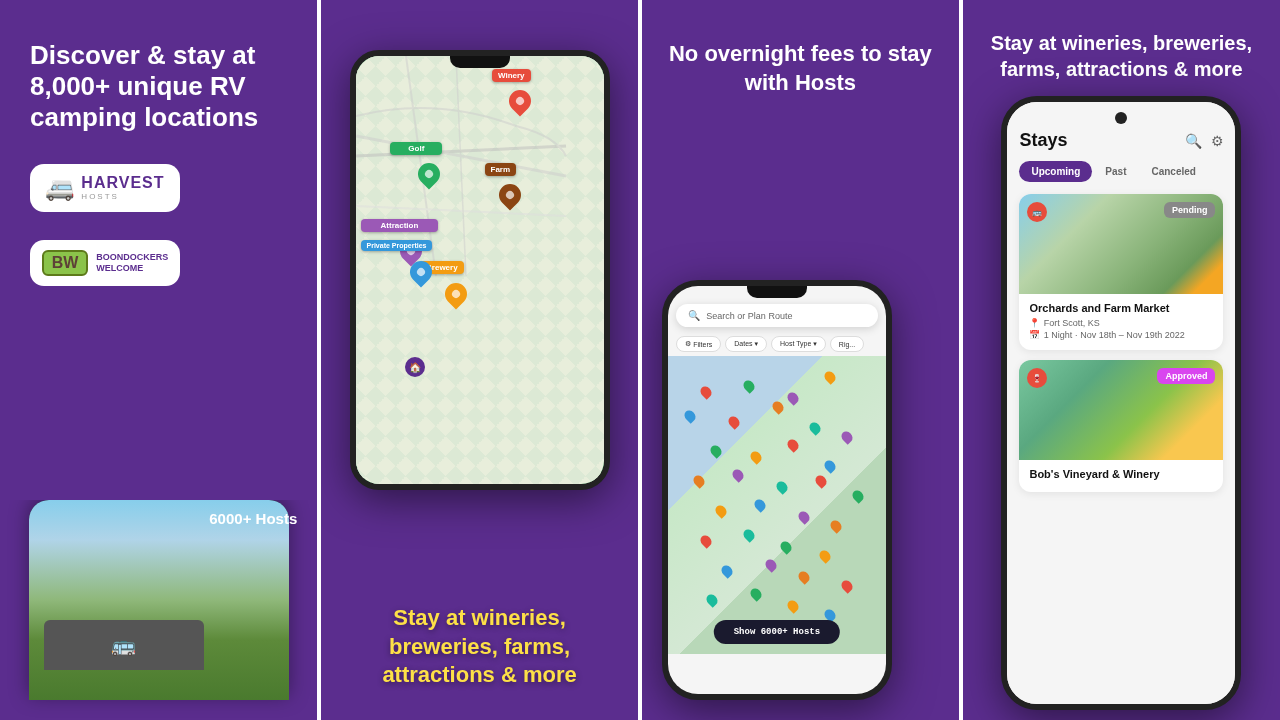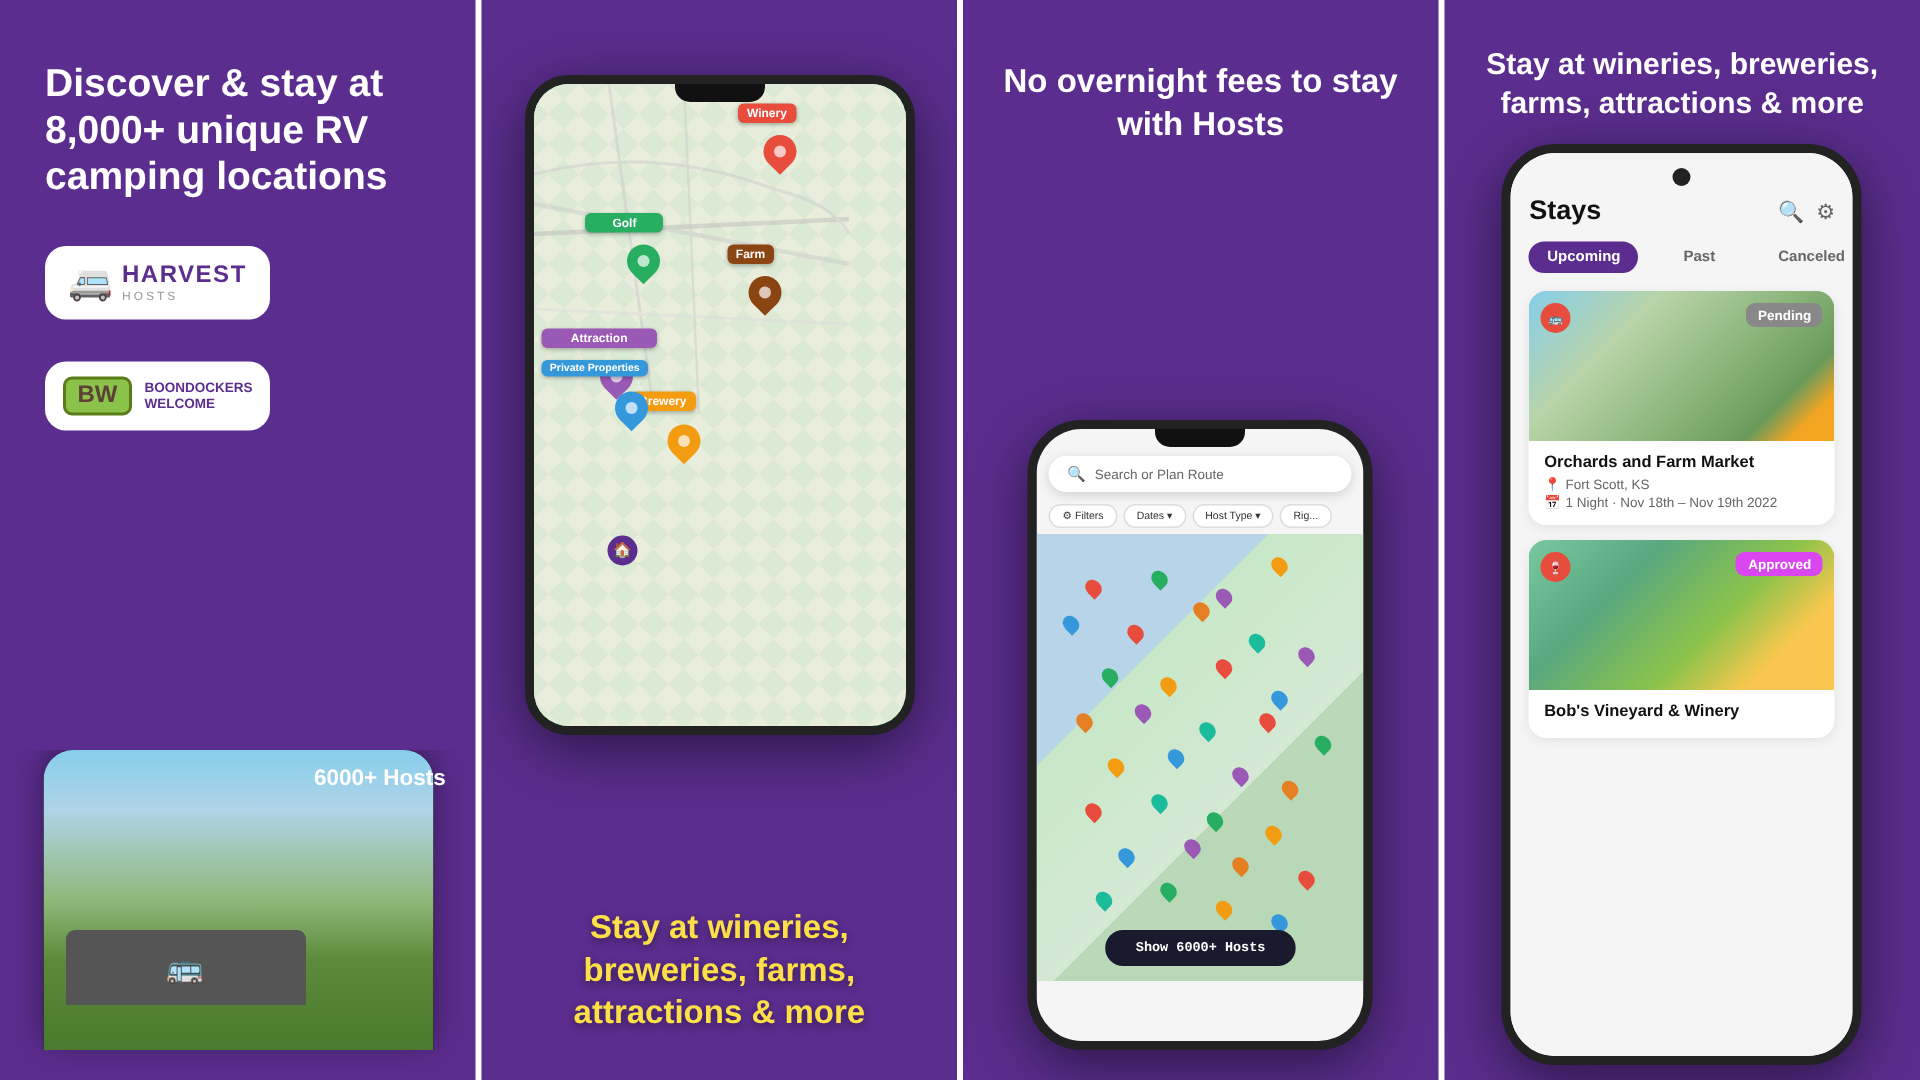--- a/index.html
+++ b/index.html
@@ -1,21 +1,21 @@
 <!DOCTYPE html>
 <html><head>
   <meta charset="utf-8">
   <style>
     * { margin: 0; padding: 0; box-sizing: border-box; }
     body { width: 1280px; height: 720px; overflow: hidden; display: flex; font-family: -apple-system, BlinkMacSystemFont, 'Segoe UI', sans-serif; background: #fff; }
 
     .panel { position: relative; overflow: hidden; }
     .panel-1 { width: 320px; background: #5b2d8e; display: flex; flex-direction: column; padding: 40px 30px 20px 30px; }
     .panel-2 { width: 320px; background: #5b2d8e; position: relative; overflow: hidden; }
-    .panel-3 { width: 320px; background: #5b2d8e; display: flex; flex-direction: column; align-items: center; justify-content: space-between; padding: 40px 20px 20px; }
+    .panel-3 { width: 320px; background: #5b2d8e; display: flex; flex-direction: column; justify-content: space-between; padding: 40px 20px 20px; }
     .panel-4 { width: 320px; background: #5b2d8e; display: flex; flex-direction: column; padding: 30px 20px 10px; }
 
     
     .panel-1 h1 { color: #fff; font-size: 26px; font-weight: 800; line-height: 1.2; margin-bottom: 30px; }
     .logo-card { background: #fff; border-radius: 14px; padding: 10px 14px; margin-bottom: 14px; width: 150px; display: flex; align-items: center; justify-content: center; }
     .harvest-logo { display: flex; flex-direction: column; align-items: center; }
     .boondockers-logo { display: flex; flex-direction: column; align-items: center; }
 
     
     .panel2-phone { position: absolute; top: 50px; left: 50%; transform: translateX(-50%); width: 260px; height: 440px; background: #15803d; border-radius: 29px; overflow: hidden; box-shadow: 0 10px 40px rgba(0,0,0,0.5); border: 6px solid #222; }
@@ -56,21 +56,21 @@
     .map-dot { position: absolute; width: 10px; height: 12px; border-radius: 50% 50% 50% 0; transform: rotate(-45deg); }
 
     
     .panel4-heading { color: #fff; font-size: 20px; font-weight: 800; line-height: 1.3; text-align: center; margin-bottom: 14px; }
     .panel4-phone { width: 240px; background: #f0f0f0; border-radius: 36px; overflow: hidden; border: 6px solid #222; box-shadow: 0 10px 40px rgba(0,0,0,0.5); position: relative; flex: 1; align-self: center; }
     .phone4-notch { width: 12px; height: 12px; background: #222; border-radius: 50%; position: absolute; top: 10px; left: 50%; transform: translateX(-50%); z-index: 10; }
     .phone4-content { width: 100%; height: 100%; background: #f5f5f5; padding: 28px 12px 12px; }
     .phone4-header { display: flex; justify-content: space-between; align-items: center; margin-bottom: 10px; }
     .phone4-title { font-size: 18px; font-weight: 800; color: #111; }
     .phone4-icons { display: flex; gap: 8px; color: #666; font-size: 14px; }
-    .tabs-row { display: flex; gap: 18px; margin-bottom: 12px; }
+    .tabs-row { display: flex; gap: 1px; margin-bottom: 12px; }
     .tab { padding: 5px 12px; border-radius: 16px; font-size: 10px; font-weight: 600; cursor: pointer; }
     .tab-active { background: #5b2d8e; color: #fff; }
     .tab-inactive { background: transparent; color: #666; }
     
     .stay-card { background: #fff; border-radius: 12px; overflow: hidden; margin-bottom: 10px; box-shadow: 0 2px 8px rgba(0,0,0,0.08); }
     .stay-img { width: 100%; height: 100px; position: relative; overflow: hidden; }
     .badge { position: absolute; top: 8px; right: 8px; border-radius: 6px; padding: 3px 8px; font-size: 9px; font-weight: 700; color: #fff; }
     .badge-pending { background: #888; }
     .badge-approved { background: #d946ef; }
     .badge-icon { position: absolute; top: 8px; left: 8px; width: 20px; height: 20px; background: #e74c3c; border-radius: 50%; display: flex; align-items: center; justify-content: center; font-size: 8px; color: #fff; }

